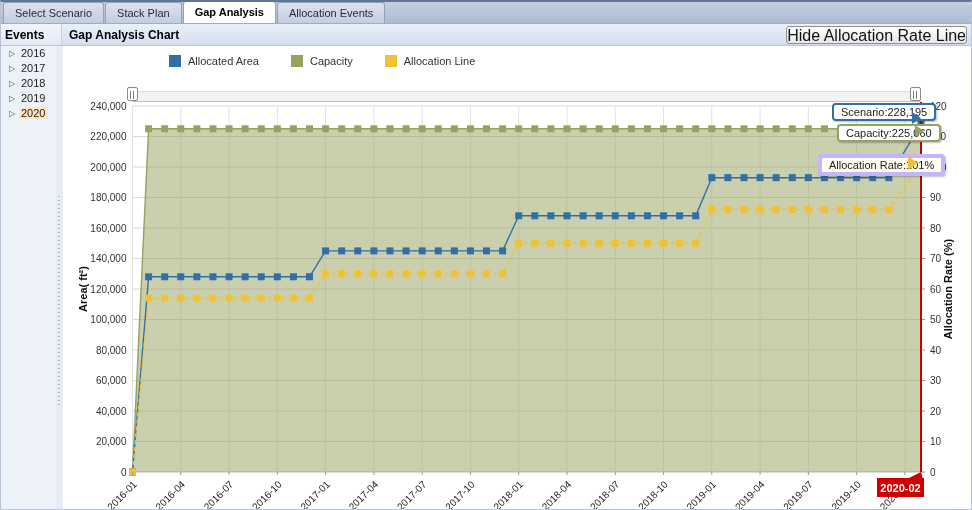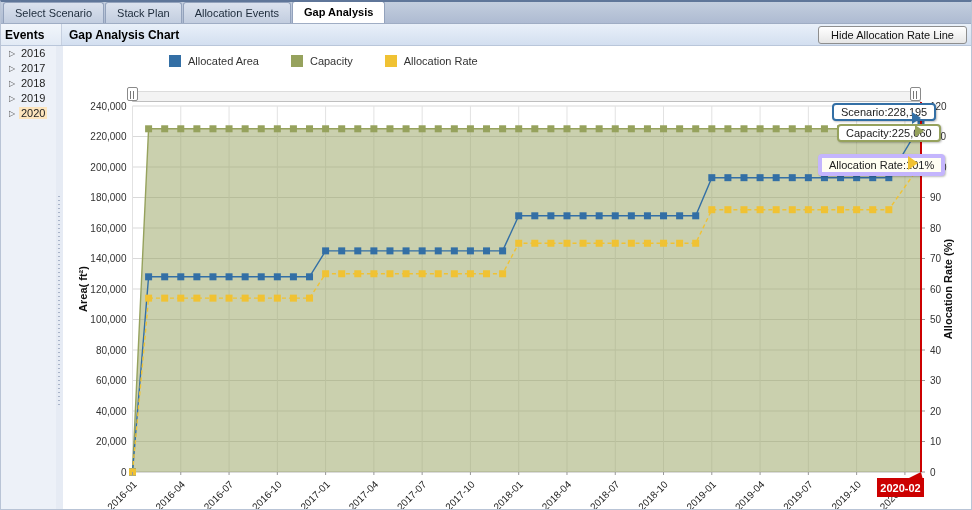--- a/index.html
+++ b/index.html
@@ -16,21 +16,21 @@
     border-radius:3px 3px 0 0; white-space:nowrap; }
   .tab.active { background:#fff; font-weight:bold; color:#000; height:22px; line-height:21px; }
 
   
   .headerrow { position:absolute; left:0; top:22px; width:100%; height:22px; display:flex;
     border-bottom:1px solid #b9c6da; }
   .events-header { width:61px; background:linear-gradient(#f2f6fb,#e2eaf5); font-weight:bold; font-size:12px;
     padding:4px 0 0 4px; border-right:1px solid #c6d0e0; color:#000; }
   .main-header { flex:1; background:linear-gradient(#e9f0f9,#d3dff0); position:relative; }
   .main-header .title { font-weight:bold; font-size:12px; color:#000; padding:4px 0 0 7px; }
-  .hide-rate-btn { position:absolute; right:4px; top:2px; height:18px; padding:0 12px; font-size:11px;
+  .hide-rate-btn { position:absolute; right:4px; top:2px; height:18px; padding:0 0; font-size:16px;
     font-family:"Liberation Sans",sans-serif; background:linear-gradient(#ffffff,#e6e6e6);
     border:1px solid #8e8e8e; border-radius:3px; color:#111; cursor:pointer; }
 
   
   .sidebar { position:absolute; left:0; top:44px; width:55px; height:466px; background:#edf1f8; }
   .tree-item { height:15px; line-height:15px; padding-left:8px; white-space:nowrap; cursor:pointer; color:#222; }
   .expander { display:inline-block; width:10px; font-size:8px; color:#555; vertical-align:1px; }
   .tree-item .yr { padding:0 2px; }
   .tree-item.selected .yr { background:#fde5bd; }
 
@@ -72,22 +72,22 @@
   .arrow-rate      { left:907px; top:154px; border-top:7px solid transparent; border-bottom:7px solid transparent; border-left:10px solid #f0c233; }
 </style>
 </head>
 <body>
 
 <div id="app">
 
   <div class="tabbar">
     <div class="tab">Select Scenario</div>
     <div class="tab">Stack Plan</div>
+    <div class="tab active">Gap Analysis</div>
     <div class="tab">Allocation Events</div>
-    <div class="tab active">Gap Analysis</div>
   </div>
 
   <div class="headerrow">
     <div class="events-header">Events</div>
     <div class="main-header">
       <div class="title">Gap Analysis Chart</div>
       <button class="hide-rate-btn">Hide Allocation Rate Line</button>
     </div>
   </div>
 
@@ -119,21 +119,21 @@
     <div class="item">
       <span class="sw sw-allocated"></span>
       <span class="lbl">Allocated Area</span>
     </div>
     <div class="item">
       <span class="sw sw-capacity"></span>
       <span class="lbl">Capacity</span>
     </div>
     <div class="item">
       <span class="sw sw-rate"></span>
-      <span class="lbl">Allocation Rate</span>
+      <span class="lbl">Allocation Line</span>
     </div>
   </div>
 
   <div class="range-strip"></div>
   <div class="range-handle left">
       <div class="grip"></div>
     </div>
   <div class="range-handle right">
       <div class="grip"></div>
     </div>

